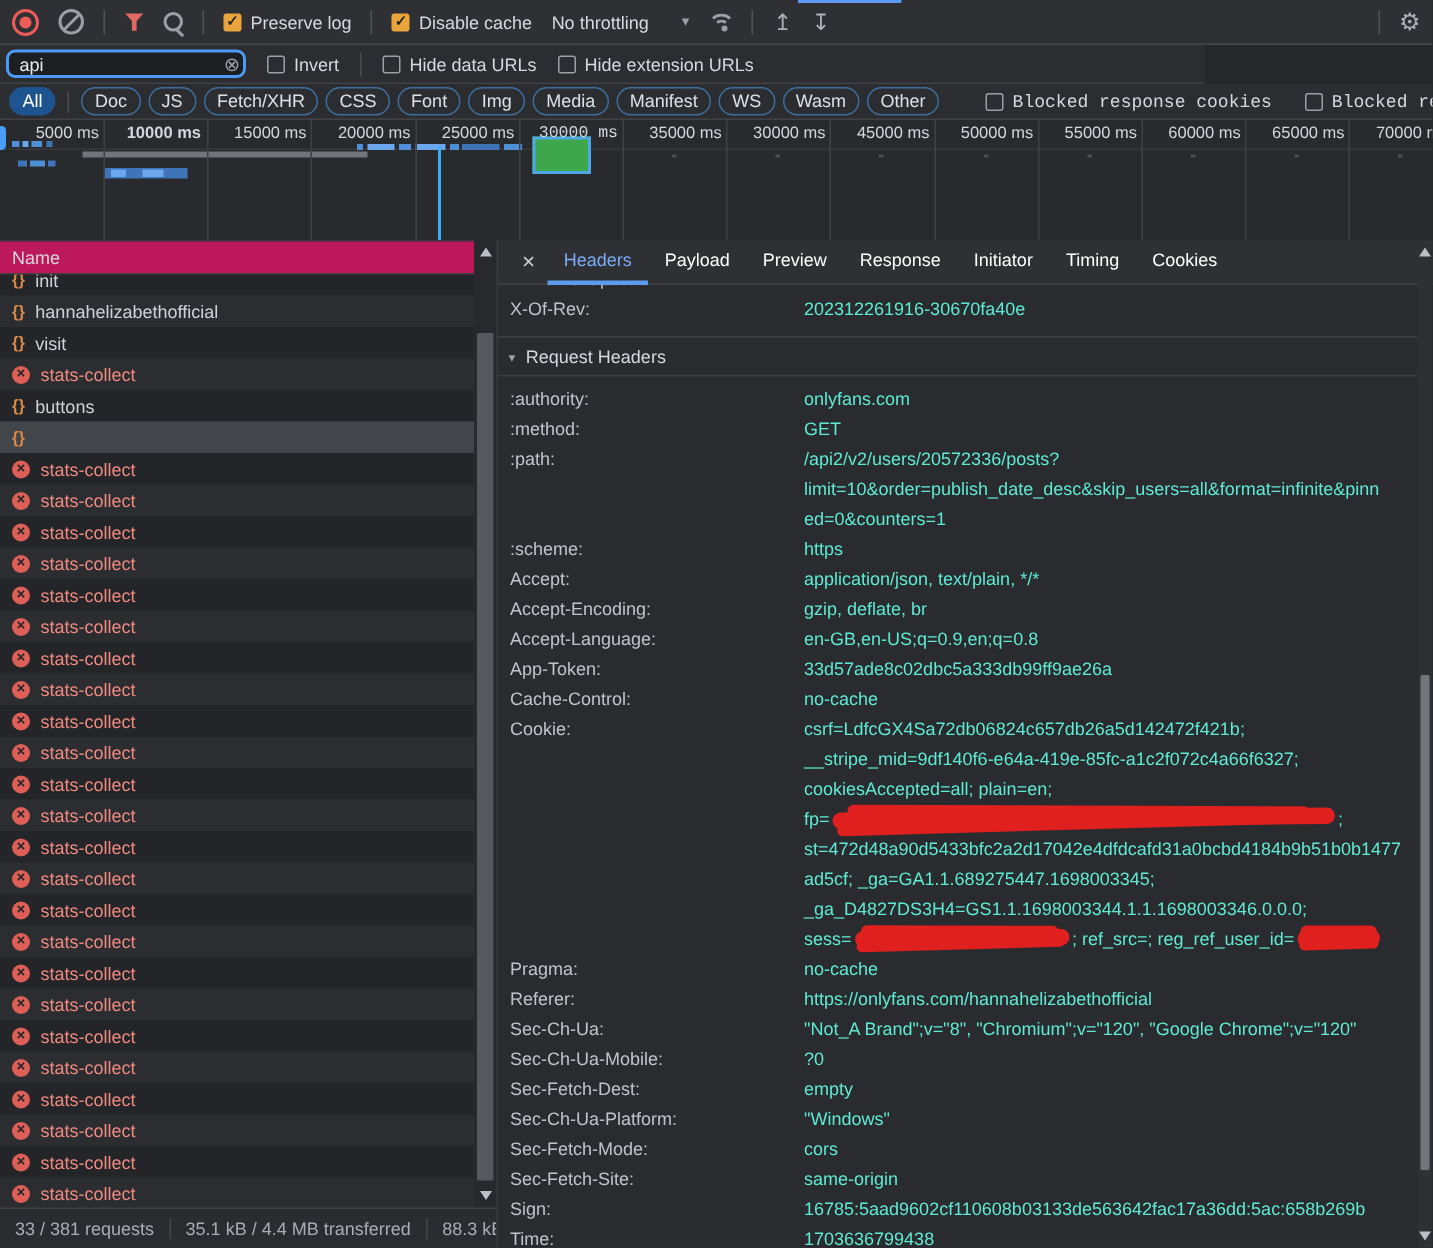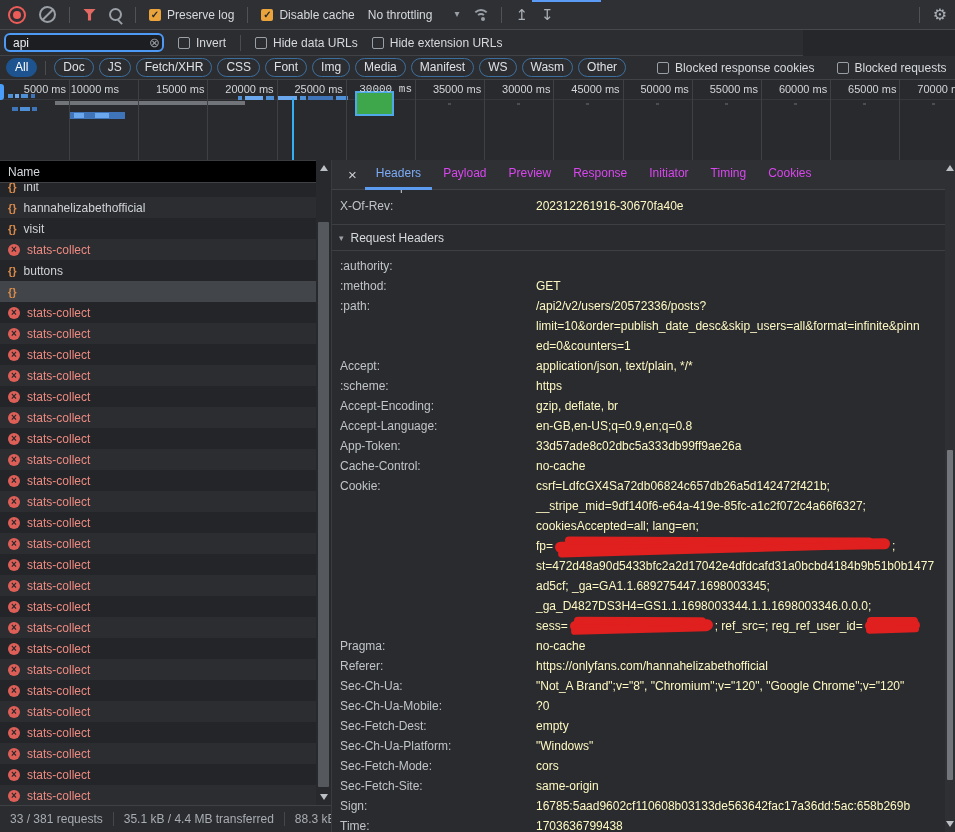--- a/index.html
+++ b/index.html
@@ -41,38 +41,38 @@
   #filter-input{width:160px;height:19px;background:#1d1e21;border:2px solid #4d9af6;border-radius:6px;
     color:#e8eaed;font-family:"Liberation Sans",sans-serif;font-size:12px;padding:0 18px 0 7px;box-sizing:border-box;outline:none;}
   #filter-clear{position:absolute;right:4px;top:2px;color:#9aa0a6;font-size:13px;cursor:pointer;}
   .fdiv{width:1px;height:16px;background:#4a4c50;}
   
   #chips-row{left:0;top:56px;width:955px;height:24px;background:#2c2d31;border-bottom:1px solid #404246;
     display:flex;align-items:center;padding:0 6px;box-sizing:border-box;gap:5px;}
   .chip{height:17px;line-height:16px;border:1px solid #3d6f9e;border-radius:10px;padding:0 8px;color:#dde1e6;cursor:pointer;flex:0 0 auto;}
   .chip.selected{background:#1d548f;border-color:#1d548f;color:#fff;}
   .chipdiv{width:1px;height:14px;background:#4a4c50;margin:0 3px;}
-  #chip-cbs{display:flex;align-items:flex-end;gap:22px;margin-left:26px;}
+  #chip-cbs{display:flex;align-items:flex-end;gap:22px;margin-left:26px;font-family:Liberation Mono, monospace;}
   
   #overview{left:0;top:80px;width:955px;height:80px;background:#292a2d;overflow:hidden;}
   .gridline{position:absolute;top:0;width:1px;height:80px;background:#3e4043;}
   .tick{position:absolute;top:3px;width:62px;text-align:right;color:#d3d6da;font-size:11px;}
   #ov-sep{position:absolute;left:0;top:19px;width:955px;height:1px;background:#37383b;}
   .wf{position:absolute;}
   .wf.blue{background:#4f8fd6;height:4px;}
   .wf.dkblue{background:#3f74b8;height:4px;}
   .wf.brblue{background:#6aa7ec;height:4px;}
   .wf.gray{background:#71757a;height:4px;}
   .wf.dot{background:#4b4e53;width:3px;height:2px;}
   #wf-green{left:355px;top:11px;width:35px;height:21px;background:#3ea64b;border:2px solid #4fa8e8;}
   #wf-cursor{left:292px;top:18px;width:2px;height:62px;background:#35aef5;}
   #ov-handle{left:0;top:4px;width:4px;height:16px;background:#4a9df8;border-radius:0 3px 3px 0;}
   
   #left-panel{left:0;top:160px;width:331px;height:645px;background:#26272a;border-top:1px solid #3a3b3f;box-sizing:border-box;}
-  #name-header{position:absolute;left:0;top:0;width:331px;height:22px;background:#000000;border-bottom:1px solid #3f4145;
+  #name-header{position:absolute;left:0;top:0;width:331px;height:22px;background:#be185d;border-bottom:1px solid #3f4145;
     line-height:22px;padding-left:8px;box-sizing:border-box;color:#d5d8dc;cursor:pointer;}
   #req-rows{position:absolute;left:0;top:22px;width:316px;height:623px;overflow:hidden;}
   .req-row{height:21px;display:flex;align-items:center;gap:7px;padding-left:8px;box-sizing:border-box;cursor:pointer;
     white-space:nowrap;overflow:hidden;}
   .req-row.even{background:#242528;}
   .req-row.odd{background:#2c2d31;}
   .req-row.selected{background:#42454a;}
   .req-row .lbl{color:#cfd2d6;}
   .req-row.error .lbl{color:#ee8a80;}
   .json-ic{color:#d98a4a;font-weight:bold;font-size:11px;flex:0 0 auto;}
@@ -80,26 +80,26 @@
     line-height:12px;text-align:center;flex:0 0 auto;}
   
   #status-bar{left:0;top:805px;width:331px;height:27px;background:#2b2c2f;border-top:1px solid #3f4145;
     display:flex;align-items:center;gap:10px;padding:0 10px;box-sizing:border-box;color:#a8adb3;white-space:nowrap;overflow:hidden;}
   .sdiv{width:1px;height:14px;background:#45474a;flex:0 0 auto;}
   
   #right-panel{left:331px;top:160px;width:624px;height:672px;background:#2a2b2e;border-left:1px solid #3a3b3f;box-sizing:border-box;}
   #detail-tabs{position:absolute;left:0;top:0;width:624px;height:30px;background:#2f3033;border-bottom:1px solid #404246;
     display:flex;align-items:center;gap:0;padding-left:8px;box-sizing:border-box;}
   #tab-close{color:#c9ccd0;font-size:15px;padding:0 8px;cursor:pointer;}
-  .dtab{color:#d946ef;padding:6px 11px 5px;cursor:pointer;border-bottom:3px solid transparent;box-sizing:border-box;height:30px;}
+  .dtab{color:#ffffff;padding:6px 11px 5px;cursor:pointer;border-bottom:3px solid transparent;box-sizing:border-box;height:30px;}
   .dtab.active{color:#7cacf8;border-bottom-color:#5d9bf0;}
   #hdr-content{position:absolute;left:0;top:30px;width:614px;height:642px;overflow:hidden;}
   .hrow{position:relative;padding-left:204px;min-height:20px;}
   .hname{position:absolute;left:8px;top:0;line-height:20px;color:#c0c4c9;white-space:nowrap;}
-  .vline{line-height:20px;color:#fef9c3;white-space:nowrap;}
+  .vline{line-height:20px;color:#5eead4;white-space:nowrap;}
   .clipped{margin-top:-14px;}
   .sect-hdr{margin-top:8px;height:25px;border-top:1px solid #3d3f43;border-bottom:1px solid #3d3f43;
     display:flex;align-items:center;gap:7px;padding-left:7px;cursor:pointer;background:#2a2b2e;}
   .sect-hdr .tri{color:#9aa0a6;font-size:9px;}
   #hdr-rows{padding-top:5px;}
   .redact{display:inline-block;height:11px;vertical-align:middle;background:#e01f1f;border-radius:6px;position:relative;
     margin:0 2px 2px 2px;transform:rotate(-0.6deg);}
   .redact::before{content:'';position:absolute;left:3%;right:5%;top:-3px;height:8px;background:#e01f1f;border-radius:4px;transform:rotate(0.8deg);}
   .redact::after{content:'';position:absolute;left:1%;right:2%;bottom:-2px;height:7px;background:#e01f1f;border-radius:4px;transform:rotate(-1deg);}
   
@@ -233,21 +233,21 @@
   <div class="wf brblue" style="left:277px;top:16px;width:20px"></div>
   <div class="wf blue" style="left:300px;top:16px;width:6px"></div>
   <div class="wf dkblue" style="left:308px;top:16px;width:25px"></div>
   <div class="wf blue" style="left:336px;top:16px;width:12px"></div>
   <div id="wf-green" class="abs"></div>
   <div id="wf-cursor" class="abs"></div>
   <div id="ov-handle" class="abs"></div>
 <div class="gridline" style="left: 69px;"></div>
     <div class="tick" style="left: 4px;">5000 ms</div>
     <div class="gridline" style="left: 138.2px;"></div>
-    <div class="tick" style="left: 57px;">10000 ms</div>
+    <div class="tick" style="left: 72px; font-weight: bold;">10000 ms</div>
     <div class="gridline" style="left: 207.4px;"></div>
     <div class="tick" style="left: 142.4px;">15000 ms</div>
     <div class="gridline" style="left: 276.6px;"></div>
     <div class="tick" style="left: 211.6px;">20000 ms</div>
     <div class="gridline" style="left: 345.8px;"></div>
     <div class="tick" style="left: 280.8px;">25000 ms</div>
     <div class="gridline" style="left: 415px;"></div>
     <div class="tick" style="left: 350px; font-family: Liberation Mono, monospace;">30000 ms</div>
     <div class="wf dot" style="left: 448px; top: 23px;"></div>
     <div class="gridline" style="left: 484.2px;"></div>
@@ -435,38 +435,39 @@
           <div class="vline"><span>202312261916-30670fa40e</span></div>
         </div>
       </div>
     <div class="sect-hdr">
       <span class="tri">▾</span>
       <span>Request Headers</span>
     </div>
     <div id="hdr-rows">
         <div class="hrow">
           <div class="hname">:authority:</div>
+          <div class="vline"><span>onlyfans.com</span></div>
         </div>
         <div class="hrow">
           <div class="hname">:method:</div>
           <div class="vline"><span>GET</span></div>
         </div>
         <div class="hrow">
           <div class="hname">:path:</div>
           <div class="vline"><span>/api2/v2/users/20572336/posts?</span></div>
           <div class="vline"><span>limit=10&amp;order=publish_date_desc&amp;skip_users=all&amp;format=infinite&amp;pinn</span></div>
           <div class="vline"><span>ed=0&amp;counters=1</span></div>
         </div>
         <div class="hrow">
+          <div class="hname">:scheme:</div>
+          <div class="vline"><span>https</span></div>
+        </div>
+        <div class="hrow">
           <div class="hname">Accept:</div>
           <div class="vline"><span>application/json, text/plain, */*</span></div>
-        </div>
-        <div class="hrow">
-          <div class="hname">:scheme:</div>
-          <div class="vline"><span>https</span></div>
         </div>
         <div class="hrow">
           <div class="hname">Accept-Encoding:</div>
           <div class="vline"><span>gzip, deflate, br</span></div>
         </div>
         <div class="hrow">
           <div class="hname">Accept-Language:</div>
           <div class="vline"><span>en-GB,en-US;q=0.9,en;q=0.8</span></div>
         </div>
         <div class="hrow">
@@ -474,21 +475,21 @@
           <div class="vline"><span>33d57ade8c02dbc5a333db99ff9ae26a</span></div>
         </div>
         <div class="hrow">
           <div class="hname">Cache-Control:</div>
           <div class="vline"><span>no-cache</span></div>
         </div>
         <div class="hrow">
           <div class="hname">Cookie:</div>
           <div class="vline"><span>csrf=LdfcGX4Sa72db06824c657db26a5d142472f421b;</span></div>
           <div class="vline"><span>__stripe_mid=9df140f6-e64a-419e-85fc-a1c2f072c4a66f6327;</span></div>
-          <div class="vline"><span>cookiesAccepted=all; lang=en;</span></div>
+          <div class="vline"><span>cookiesAccepted=all; plain=en;</span></div>
           <div class="vline"><span>fp=</span><span class="redact" style="width: 335px;"></span><span>;</span></div>
           <div class="vline"><span>st=472d48a90d5433bfc2a2d17042e4dfdcafd31a0bcbd4184b9b51b0b1477</span></div>
           <div class="vline"><span>ad5cf; _ga=GA1.1.689275447.1698003345;</span></div>
           <div class="vline"><span>_ga_D4827DS3H4=GS1.1.1698003344.1.1.1698003346.0.0.0;</span></div>
           <div class="vline"><span>sess=</span><span class="redact" style="width: 143px;"></span><span>; ref_src=; reg_ref_user_id=</span><span class="redact" style="width: 55px;"></span></div>
         </div>
         <div class="hrow">
           <div class="hname">Pragma:</div>
           <div class="vline"><span>no-cache</span></div>
         </div>

